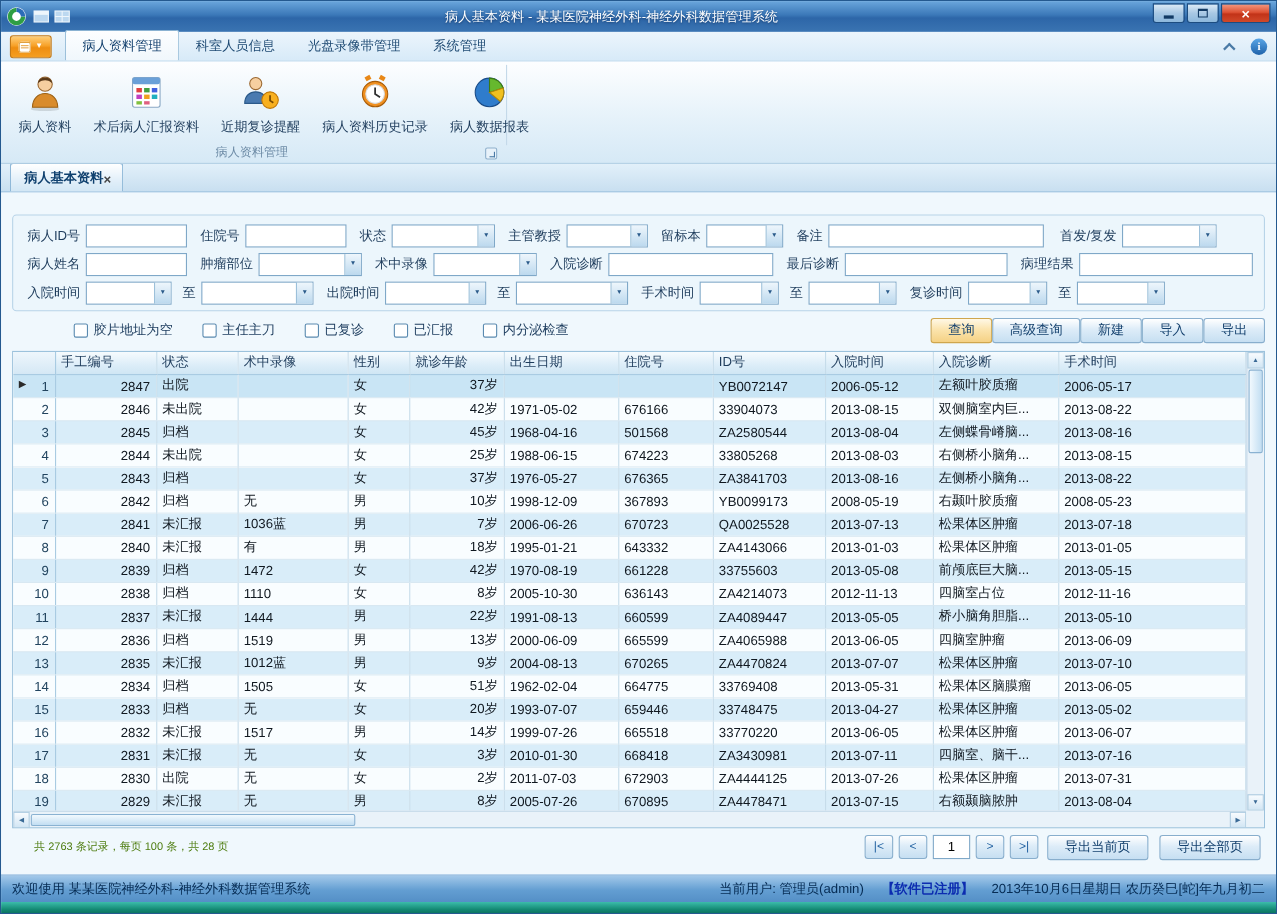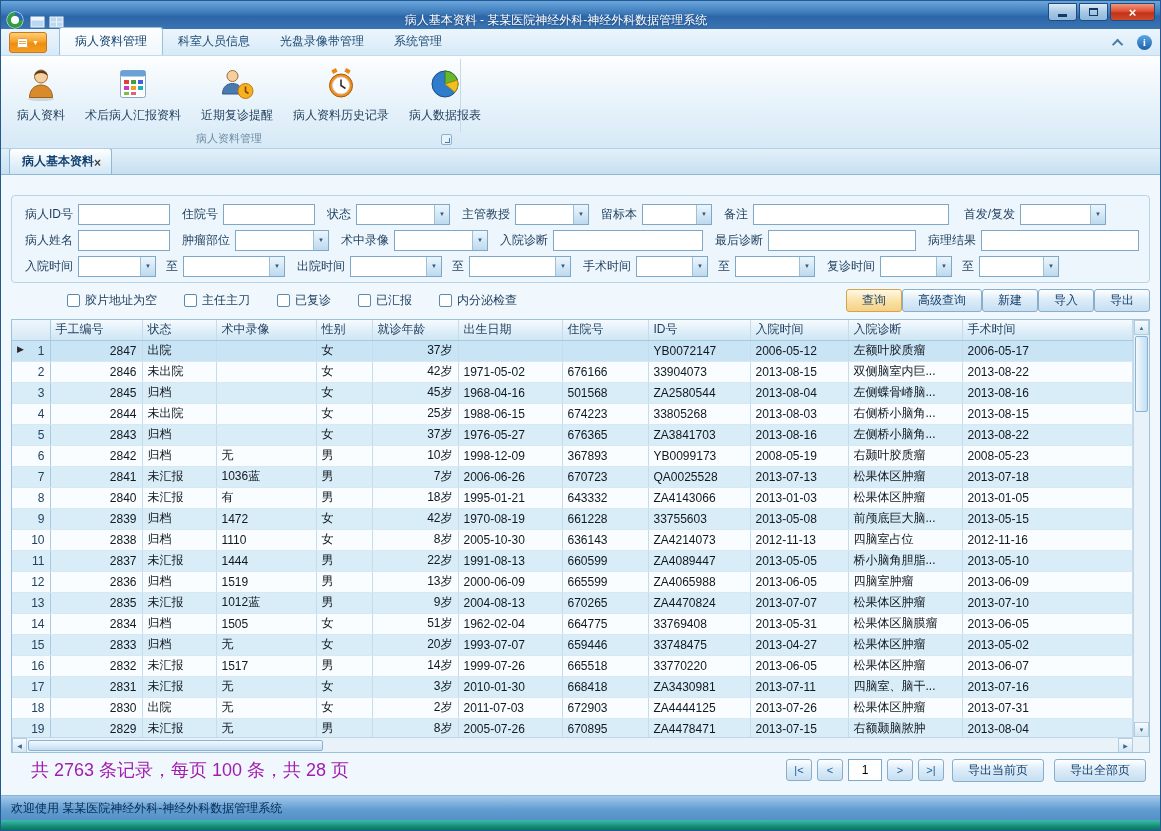--- a/index.html
+++ b/index.html
@@ -2,21 +2,21 @@
 <html><head>
 <meta charset="utf-8">
 <style>
   * { margin:0; padding:0; box-sizing:border-box; }
   html,body { width:1161px; height:831px; overflow:hidden; }
   body { font-family:"Liberation Sans","DejaVu Sans",sans-serif; font-size:12px; color:#1a3a5c; }
 
   .window { width:1161px; height:831px; display:flex; flex-direction:column; border:1px solid #24598f; background:#dceefb; }
 
   
-  .titlebar { height:28px; flex:0 0 28px; background:linear-gradient(#6aa6dc,#3b78b8 45%,#2d66a8 55%,#3a74b2); display:flex; align-items:flex-end; padding:0 5px; gap:6px; }
+  .titlebar { height:28px; flex:0 0 28px; background:linear-gradient(#6aa6dc,#3b78b8 45%,#2d66a8 55%,#3a74b2); display:flex; align-items:center; padding:0 5px; gap:6px; }
   .app-logo { width:18px; height:18px; }
   .qa-icons { display:flex; gap:4px; }
   .qa-ic { width:15px; height:14px; }
   .title-text { flex:1; text-align:center; color:#fff; font-size:12px; text-shadow:0 1px 2px rgba(0,30,70,.6); white-space:nowrap; overflow:hidden; }
   .win-btns { display:flex; gap:2px; align-self:flex-start; margin-top:2px; }
   .win-btn { width:29px; height:18px; border:1px solid #1c4c80; border-radius:0 0 3px 3px; background:linear-gradient(#dceaf6,#a8c8e4 50%,#8db8dc); display:flex; align-items:center; justify-content:center; color:#123a64; font-size:11px; cursor:default; }
   .win-btn .g-min { width:9px; height:3px; background:#123a64; margin-top:7px; }
   .win-btn .g-max { width:9px; height:8px; border:1px solid #123a64; border-top-width:2px; }
   .win-btn.close { width:45px; background:linear-gradient(#f2977f,#dd5234 45%,#c23318 55%,#d0492a); color:#fff; font-size:13px; font-weight:bold; }
 
@@ -87,21 +87,21 @@
   .vscroll { position:absolute; top:0; right:0; bottom:15px; width:16px; background:#e9f2f9; border-left:1px solid #c2d8e8; display:flex; flex-direction:column; align-items:center; }
   .hscroll { position:absolute; left:0; right:16px; bottom:0; height:15px; background:#e9f2f9; border-top:1px solid #c2d8e8; display:flex; align-items:center; }
   .sb-btn { flex:0 0 auto; width:15px; height:15px; background:linear-gradient(#f8fbfe,#d2e6f4); border:1px solid #b0cde2; color:#3a6a96; font-size:6px; display:flex; align-items:center; justify-content:center; cursor:default; }
   .v-thumb { width:13px; height:76px; margin-top:1px; border:1px solid #8ab2d2; border-radius:2px; background:linear-gradient(90deg,#f2f9fe,#c2def2); }
   .h-thumb { width:295px; height:11px; margin-left:1px; border:1px solid #8ab2d2; border-radius:2px; background:linear-gradient(#f2f9fe,#c2def2); }
   .hscroll .sb-end { margin-left:auto; }
   .sb-corner { position:absolute; right:0; bottom:0; width:16px; height:15px; background:#e9f2f9; }
 
   
   .footer-row { display:flex; align-items:center; height:34px; padding:0 4px 0 20px; gap:8px; }
-  .summary { font-size:18px; color:#a21caf; }
+  .summary { font-size:10px; color:#4d7c0f; }
   .pager { margin-left:auto; display:flex; align-items:center; gap:5px; }
   .pgbtn { width:26px; height:22px; border:1px solid #88aecd; border-radius:3px; background:linear-gradient(#ffffff,#ddecf8 45%,#c6dff2); color:#2060a0; font-size:11px; font-family:inherit; cursor:default; }
   .pg-input { width:34px; height:22px; border:1px solid #7fa8c8; text-align:center; font-size:12px; font-family:inherit; }
   .export-btns { display:flex; gap:10px; margin-left:0; }
 
   
   .statusbar { height:25px; flex:0 0 25px; background:linear-gradient(#a3c9ea,#639ed2 55%,#548fc6); border-top:1px solid #8ab4da; display:flex; align-items:center; padding:0 10px; color:#062c54; }
   .sb-right { margin-left:auto; display:flex; align-items:center; gap:16px; }
   .registered { color:#0c2cb0; font-weight:bold; }
   .bottom-strip { height:10px; flex:0 0 10px; background:linear-gradient(#3bbcaa,#128872 70%,#0c7462); }
@@ -750,17 +750,22 @@
       <div class="export-btns">
         <button class="btn">导出当前页</button>
         <button class="btn">导出全部页</button>
       </div>
     </div>
 
   </div>
 
   <div class="statusbar">
     <span>欢迎使用 某某医院神经外科-神经外科数据管理系统</span>
+    <span class="sb-right">
+      <span>当前用户: 管理员(admin)</span>
+      <span class="registered">【软件已注册】</span>
+      <span>2013年10月6日星期日 农历癸巳[蛇]年九月初二</span>
+    </span>
   </div>
 
   <div class="bottom-strip"></div>
 
 </div>
 
 </body></html>

